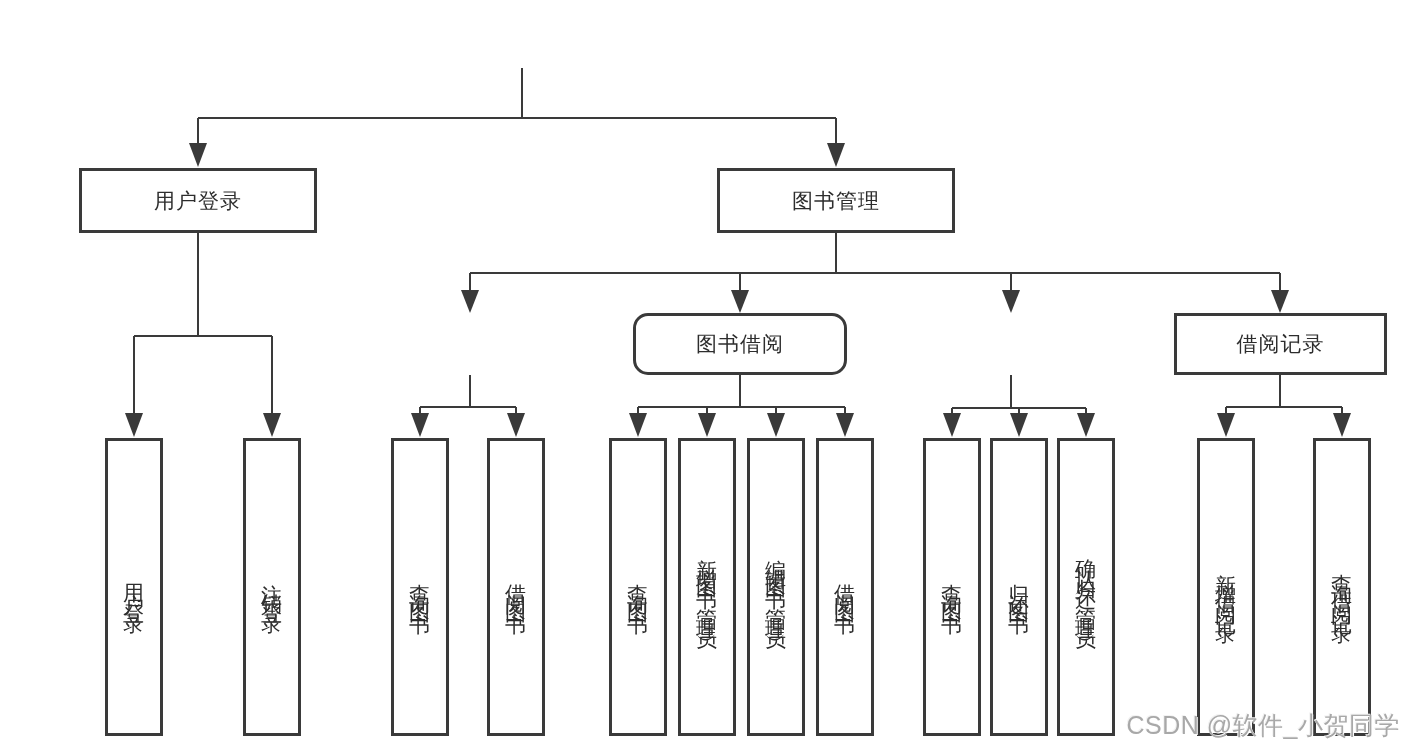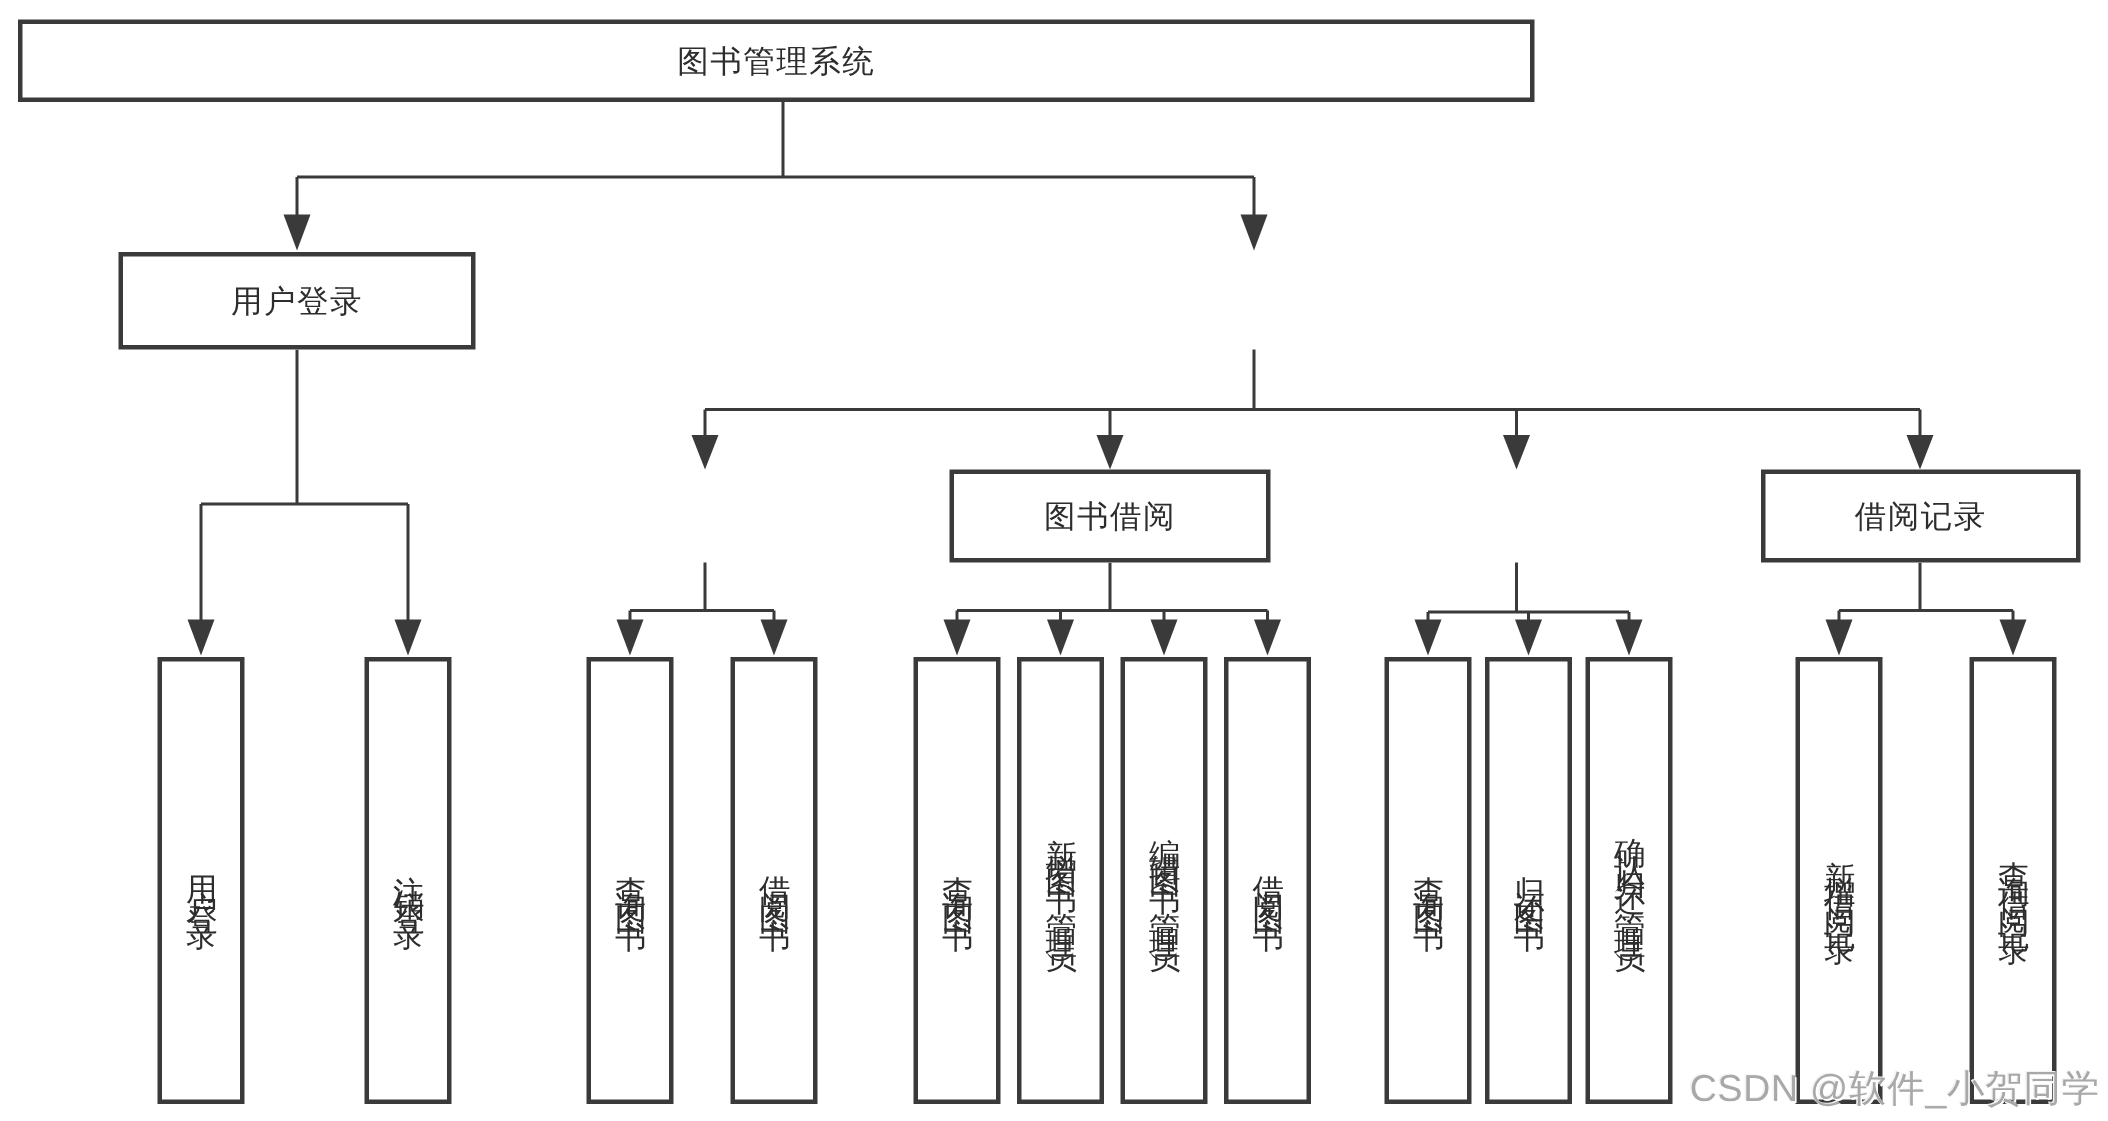--- a/index.html
+++ b/index.html
@@ -35,21 +35,21 @@
     line-height: 1;
   }
 
   
   .n-root  { left: 12px;   top: 13px;  width: 1011px; height: 55px; }
   .n-login { left: 79px;   top: 168px; width: 238px;  height: 65px; }
   .n-mgmt  { left: 717px;  top: 168px; width: 238px;  height: 65px; }
 
   .lvl3 { top: 313px; height: 62px; }
   .n-rec { left: 364px;  width: 213px; }
-  .n-bor { left: 633px;  width: 214px; }
+  .n-bor { left: 633px;  width: 214px; border-radius: 15px; }
   .n-cur { left: 905px;  width: 213px; }
   .n-rb  { left: 1174px; width: 213px; }
 
   .lvl4 { top: 438px; height: 298px; width: 58px; }
   .n-l1 { left: 105px; }  .n-l2 { left: 243px; }
   .n-r1 { left: 391px; }  .n-r2 { left: 487px; }
   .n-b1 { left: 609px; }  .n-b2 { left: 678px; }  .n-b3 { left: 747px; }  .n-b4 { left: 816px; }
   .n-c1 { left: 923px; }  .n-c2 { left: 990px; }  .n-c3 { left: 1057px; }
   .n-g1 { left: 1197px; } .n-g2 { left: 1313px; }
 
@@ -94,26 +94,26 @@
       <polygon points="767,413 785,413 776,437"></polygon>
       <polygon points="836,413 854,413 845,437"></polygon>
       <polygon points="943,413 961,413 952,437"></polygon>
       <polygon points="1010,413 1028,413 1019,437"></polygon>
       <polygon points="1077,413 1095,413 1086,437"></polygon>
       <polygon points="1217,413 1235,413 1226,437"></polygon>
       <polygon points="1333,413 1351,413 1342,437"></polygon>
     </g>
   </svg>
 
-  <div class="box h n-root">
-    <span class="label">图书管理系统</span>
-  </div>
 
   <div class="box h n-login">
     <span class="label">用户登录</span>
+  </div>
+  <div class="box h n-mgmt">
+    <span class="label">图书管理</span>
   </div>
 
   <div class="box h lvl3 n-bor">
     <span class="label">图书借阅</span>
   </div>
   <div class="box h lvl3 n-rb">
     <span class="label">借阅记录</span>
   </div>
 
   <div class="box v lvl4 n-l1">

